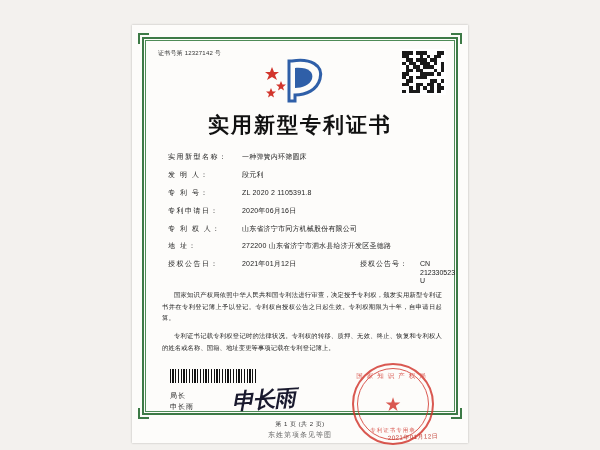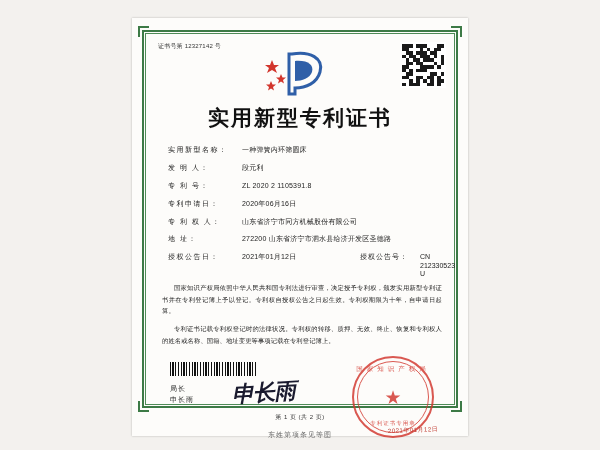--- a/index.html
+++ b/index.html
@@ -16,21 +16,21 @@
   .page {
     position: relative;
     width: 600px;
     height: 450px;
     background: #f3f1ee;
   }
   
   .sheet {
     position: absolute;
     left: 132px;
-    top: 18px;
+    top: 25px;
     width: 336px;
     height: 418px;
     background: #fdfcfa;
     box-shadow: 0 0 2px rgba(0,0,0,0.25);
   }
   
   .border-outer {
     position: absolute;
     left: 10px;
     top: 12px;

